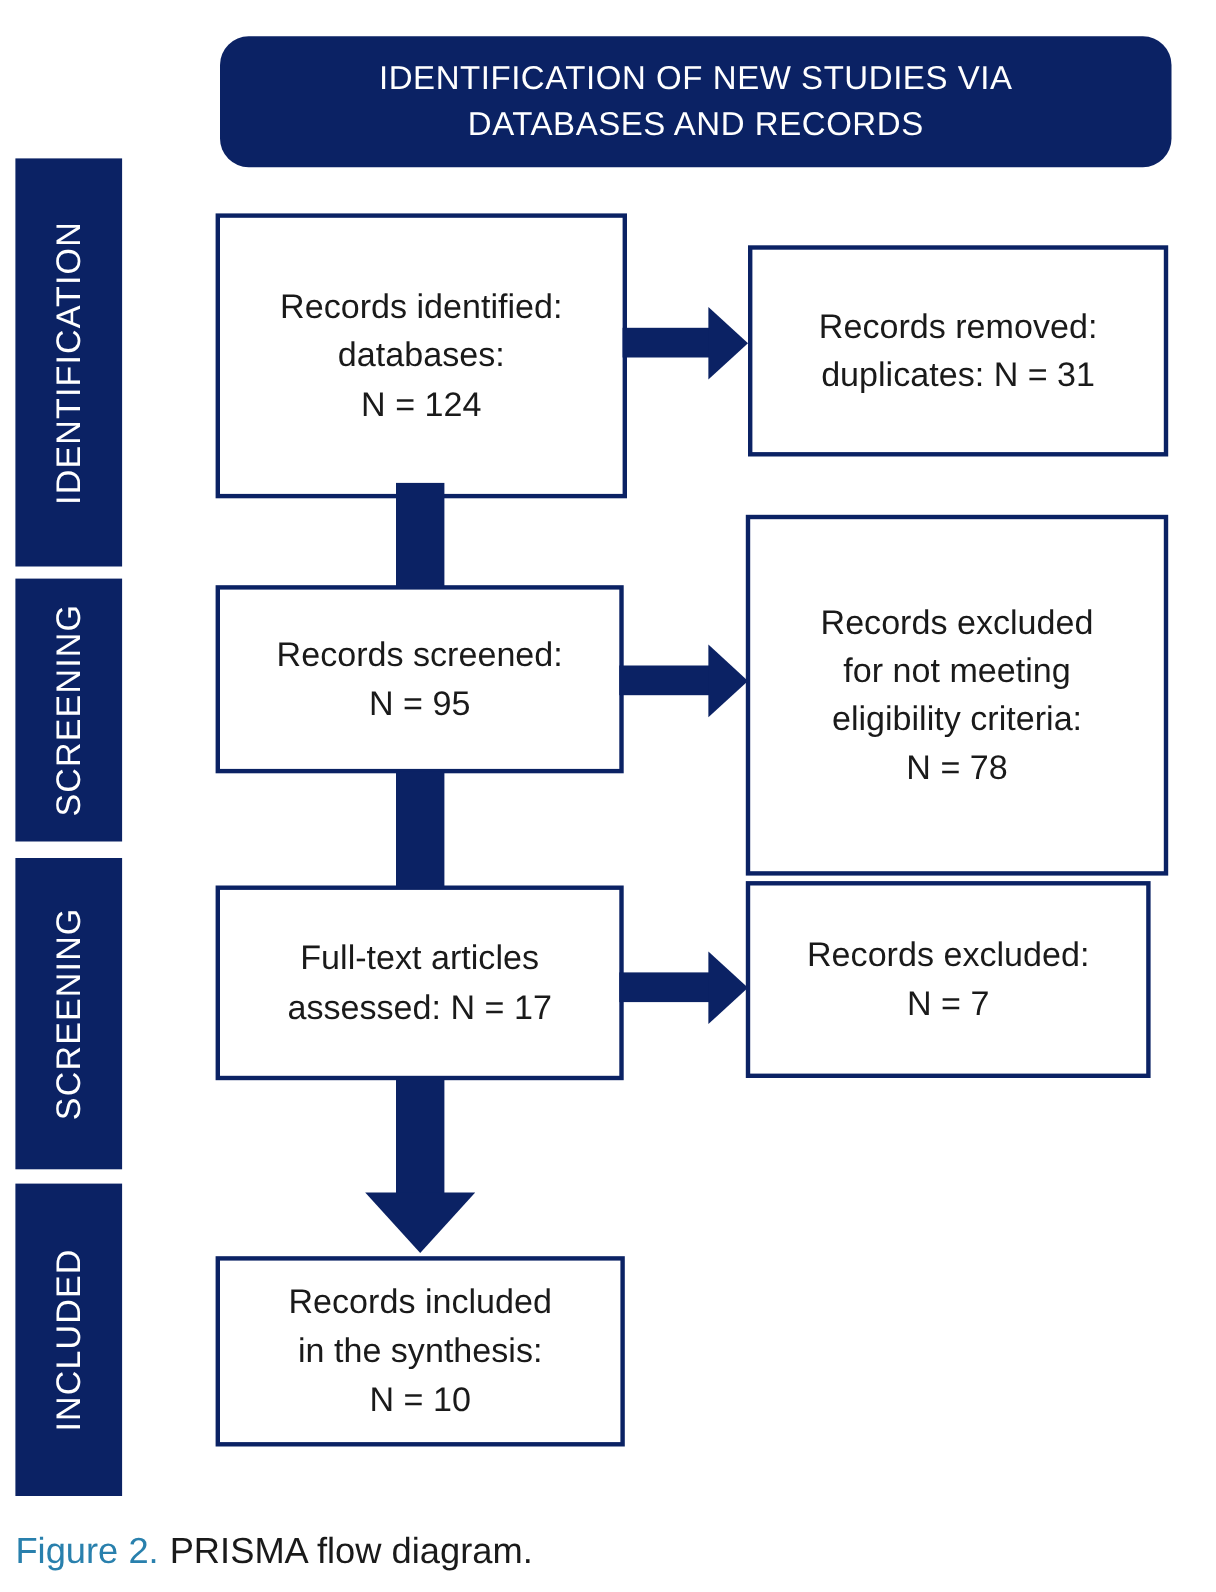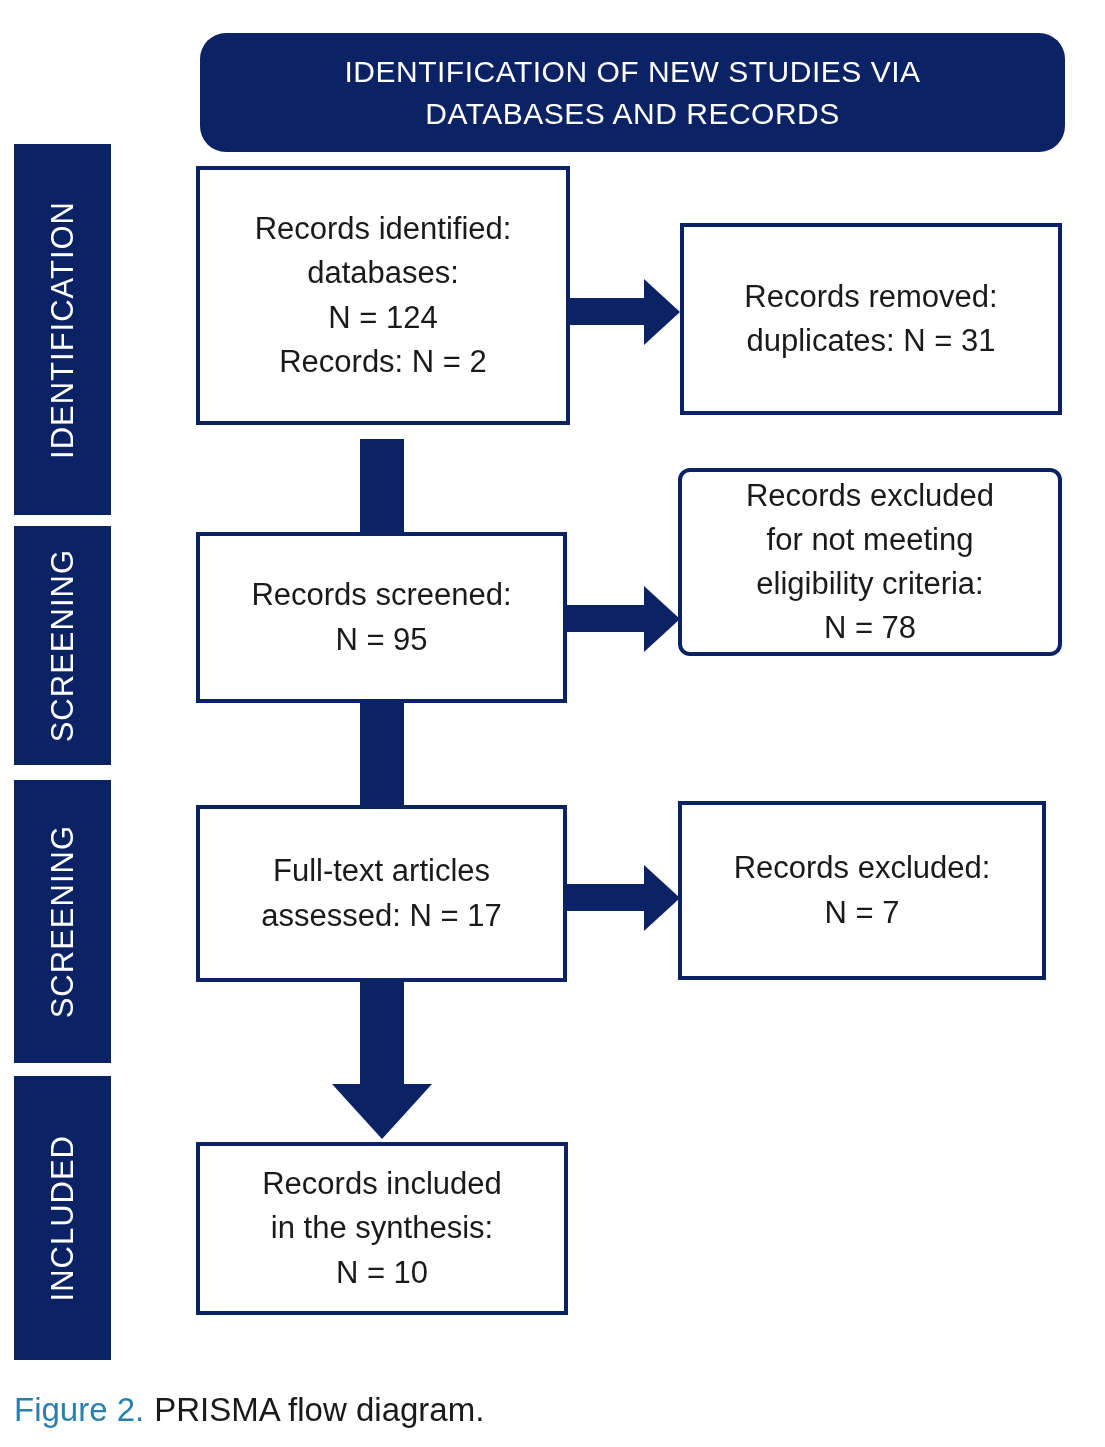--- a/index.html
+++ b/index.html
@@ -39,26 +39,26 @@
     writing-mode:vertical-rl;transform:rotate(180deg);
     color:#fff;font-size:31px;letter-spacing:1px;white-space:nowrap;
   }
   
   .box{
     position:absolute;background:#fff;border:4px solid var(--navy);
     box-sizing:border-box;
     display:flex;flex-direction:column;align-items:center;justify-content:center;
     text-align:center;font-size:31px;line-height:1.42;color:var(--text);
   }
-  .box1{left:196px;top:166px;width:374px;height:259px;}
+  .box1{left:196px;top:194px;width:374px;height:259px;}
   .box2{left:196px;top:532px;width:371px;height:171px;}
   .box3{left:196px;top:805px;width:371px;height:177px;}
   .box4{left:196px;top:1142px;width:372px;height:173px;}
   .sbox1{left:680px;top:223px;width:382px;height:192px;}
-  .sbox2{left:678px;top:468px;width:384px;height:188px;border-radius:12px;}
+  .sbox2{left:678px;top:468px;width:384px;height:328px;}
   .sbox3{left:678px;top:801px;width:368px;height:179px;}
   
   .vshaft{position:absolute;width:44px;background:var(--navy);}
   .vshaft1{left:360px;top:439px;height:96px;}
   .vshaft2{left:360px;top:701px;height:107px;}
   .vshaft3{left:360px;top:980px;height:105px;}
   .vhead{
     position:absolute;left:332px;top:1084px;width:0;height:0;
     border-left:50px solid transparent;border-right:50px solid transparent;
     border-top:55px solid var(--navy);
@@ -101,21 +101,20 @@
     <span class="stage-label">SCREENING</span>
   </div>
   <div class="stage stage-4">
     <span class="stage-label">INCLUDED</span>
   </div>
 
   <div class="box box1">
     <div>Records identified:</div>
     <div>databases:</div>
     <div>N = 124</div>
-    <div>Records: N = 2</div>
   </div>
 
   <div class="box box2">
     <div>Records screened:</div>
     <div>N = 95</div>
   </div>
 
   <div class="box box3">
     <div>Full-text articles</div>
     <div>assessed: N = 17</div>

